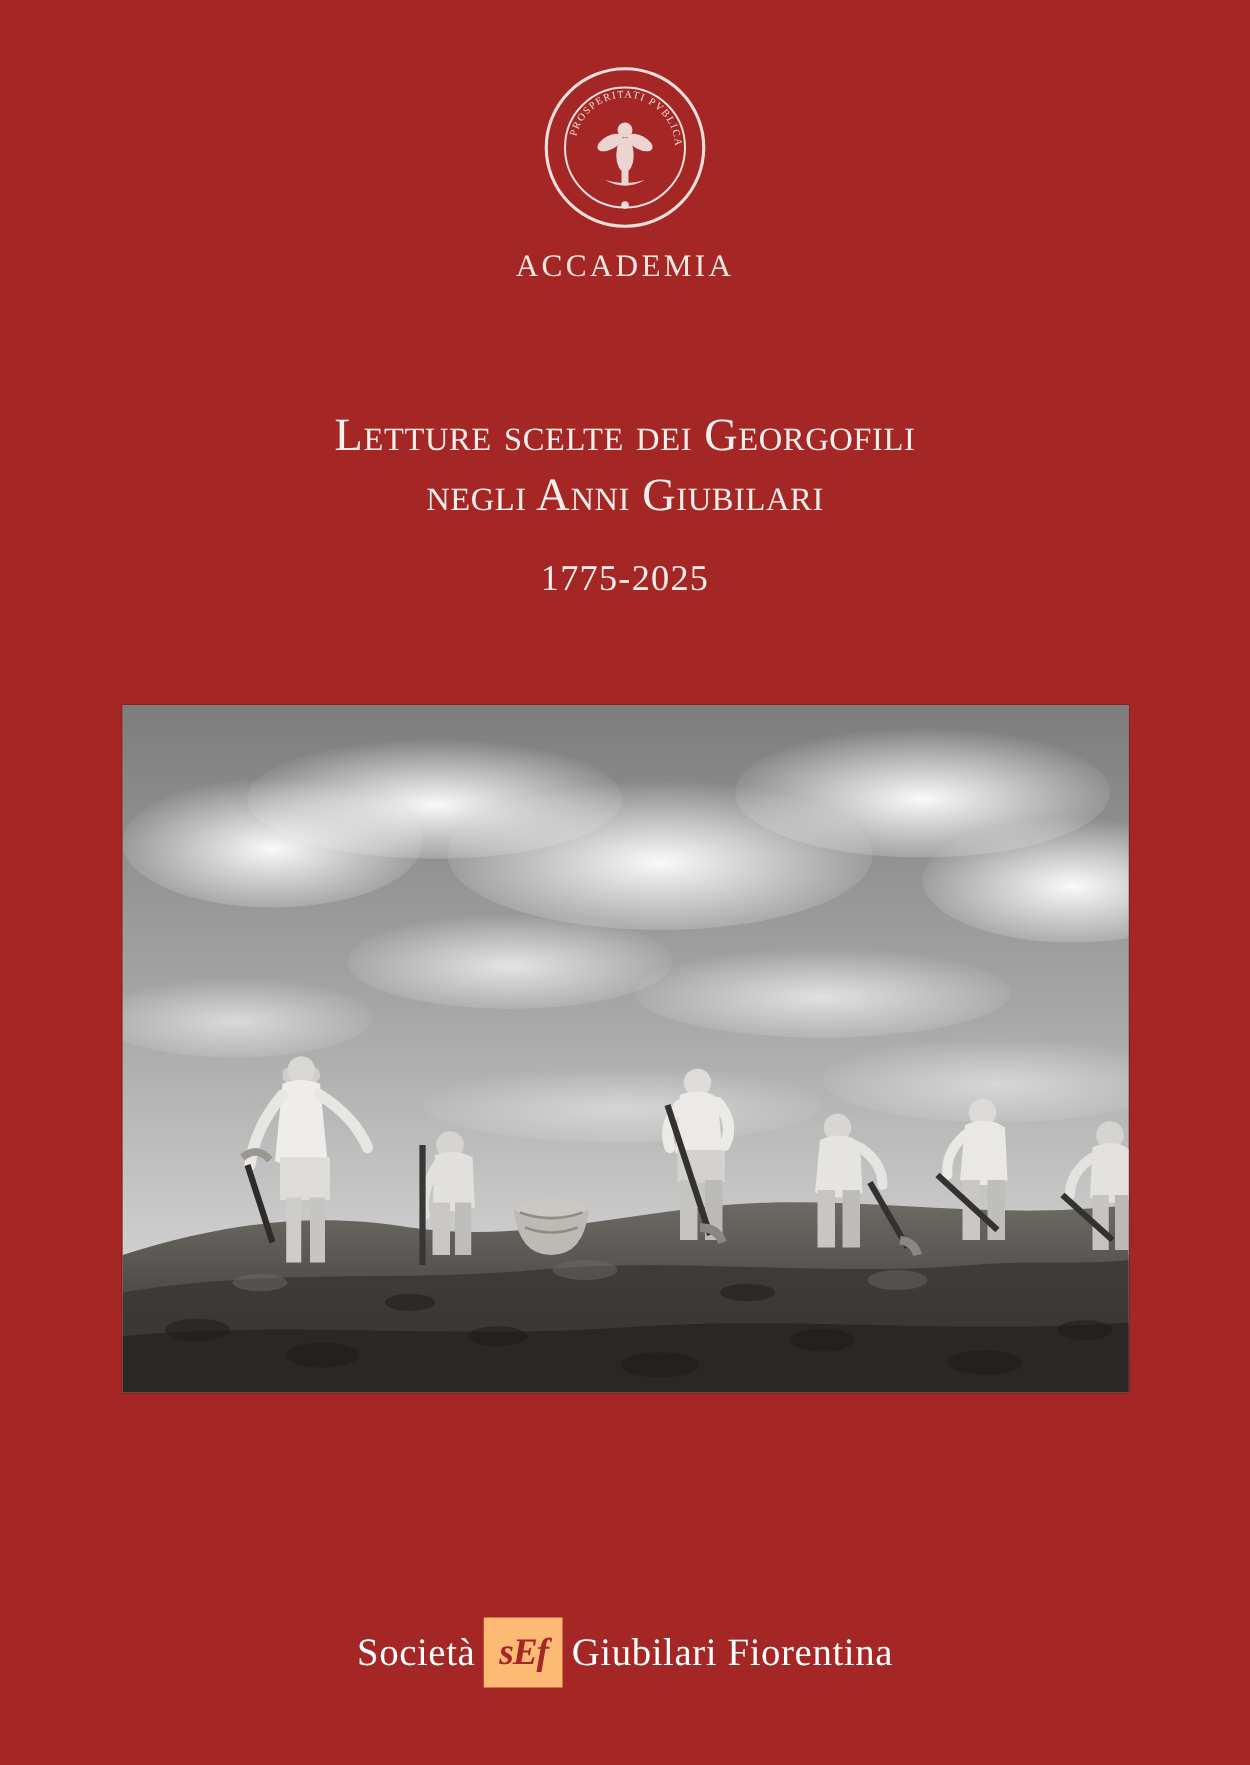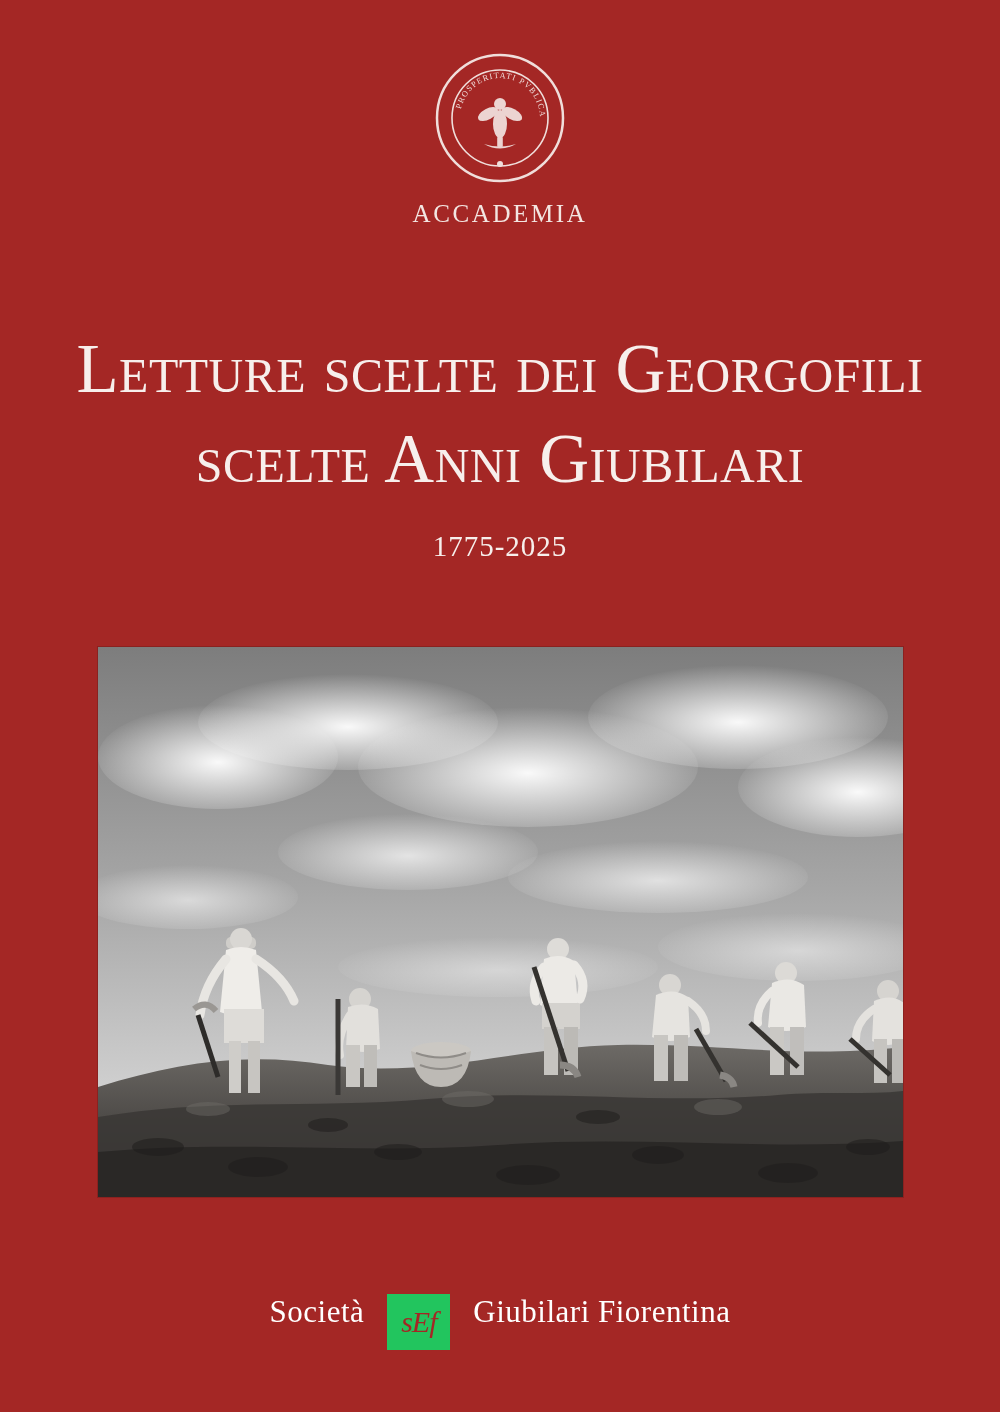--- a/index.html
+++ b/index.html
@@ -57,21 +57,21 @@
 
   
   .title-block {
     margin-top: 95px;
     width: 860px;
     text-align: center;
   }
 
   .title-line {
     font-family: "Liberation Serif", serif;
-    font-size: 69px;
+    font-size: 37px;
     line-height: 1.30;
     letter-spacing: 0.5px;
     color: #f7efec;
     font-variant: small-caps;
     white-space: nowrap;
   }
 
   .subtitle {
     margin-top: 26px;
     font-family: "Liberation Serif", serif;
@@ -93,43 +93,44 @@
 
   .photo-frame svg { display: block; }
 
   
   .publisher {
     position: absolute;
     bottom: 62px;
     left: 0;
     right: 0;
     display: flex;
+    align-items: center;
     justify-content: center;
-    gap: 16px;
+    gap: 0px;
   }
 
   .pub-text {
     font-family: "Liberation Serif", serif;
     font-size: 31px;
     letter-spacing: 0.5px;
     color: #ffffff;
   }
 
   .pub-mark {
     width: 63px;
     height: 56px;
-    background: #22c55e;
+    background: #fdba74;
     color: #a42725;
     display: flex;
     align-items: center;
     justify-content: center;
     font-family: "Liberation Serif", serif;
     font-size: 30px;
     font-style: italic;
-    font-weight: normal;
+    font-weight: bold;
     letter-spacing: -1px;
     margin: 0 7px;
   }
 </style>
 </head>
 <body>
 
 <div class="cover">
 
   <div class="emblem-block">
@@ -156,21 +157,21 @@
         <circle cx="66" cy="112" r="3" fill="#f0dedb"></circle>
       </svg>
     </div>
     <div class="academy-name">
       <span class="line1">ACCADEMIA</span>
     </div>
   </div>
 
   <div class="title-block">
     <div class="title-line">Letture scelte dei Georgofili</div>
-    <div class="title-line">scelte Anni Giubilari</div>
+    <div class="title-line">negli Anni Giubilari</div>
     <div class="subtitle">1775-2025</div>
   </div>
 
   <div class="photo-frame">
     <svg width="805" height="550" viewBox="0 0 805 550" aria-hidden="true">
       <defs>
         <linearGradient id="sky" x1="0" y1="0" x2="0" y2="1">
           <stop offset="0%" stop-color="#7d7d7d"></stop>
           <stop offset="55%" stop-color="#a6a6a6"></stop>
           <stop offset="100%" stop-color="#cfcfcf"></stop>

